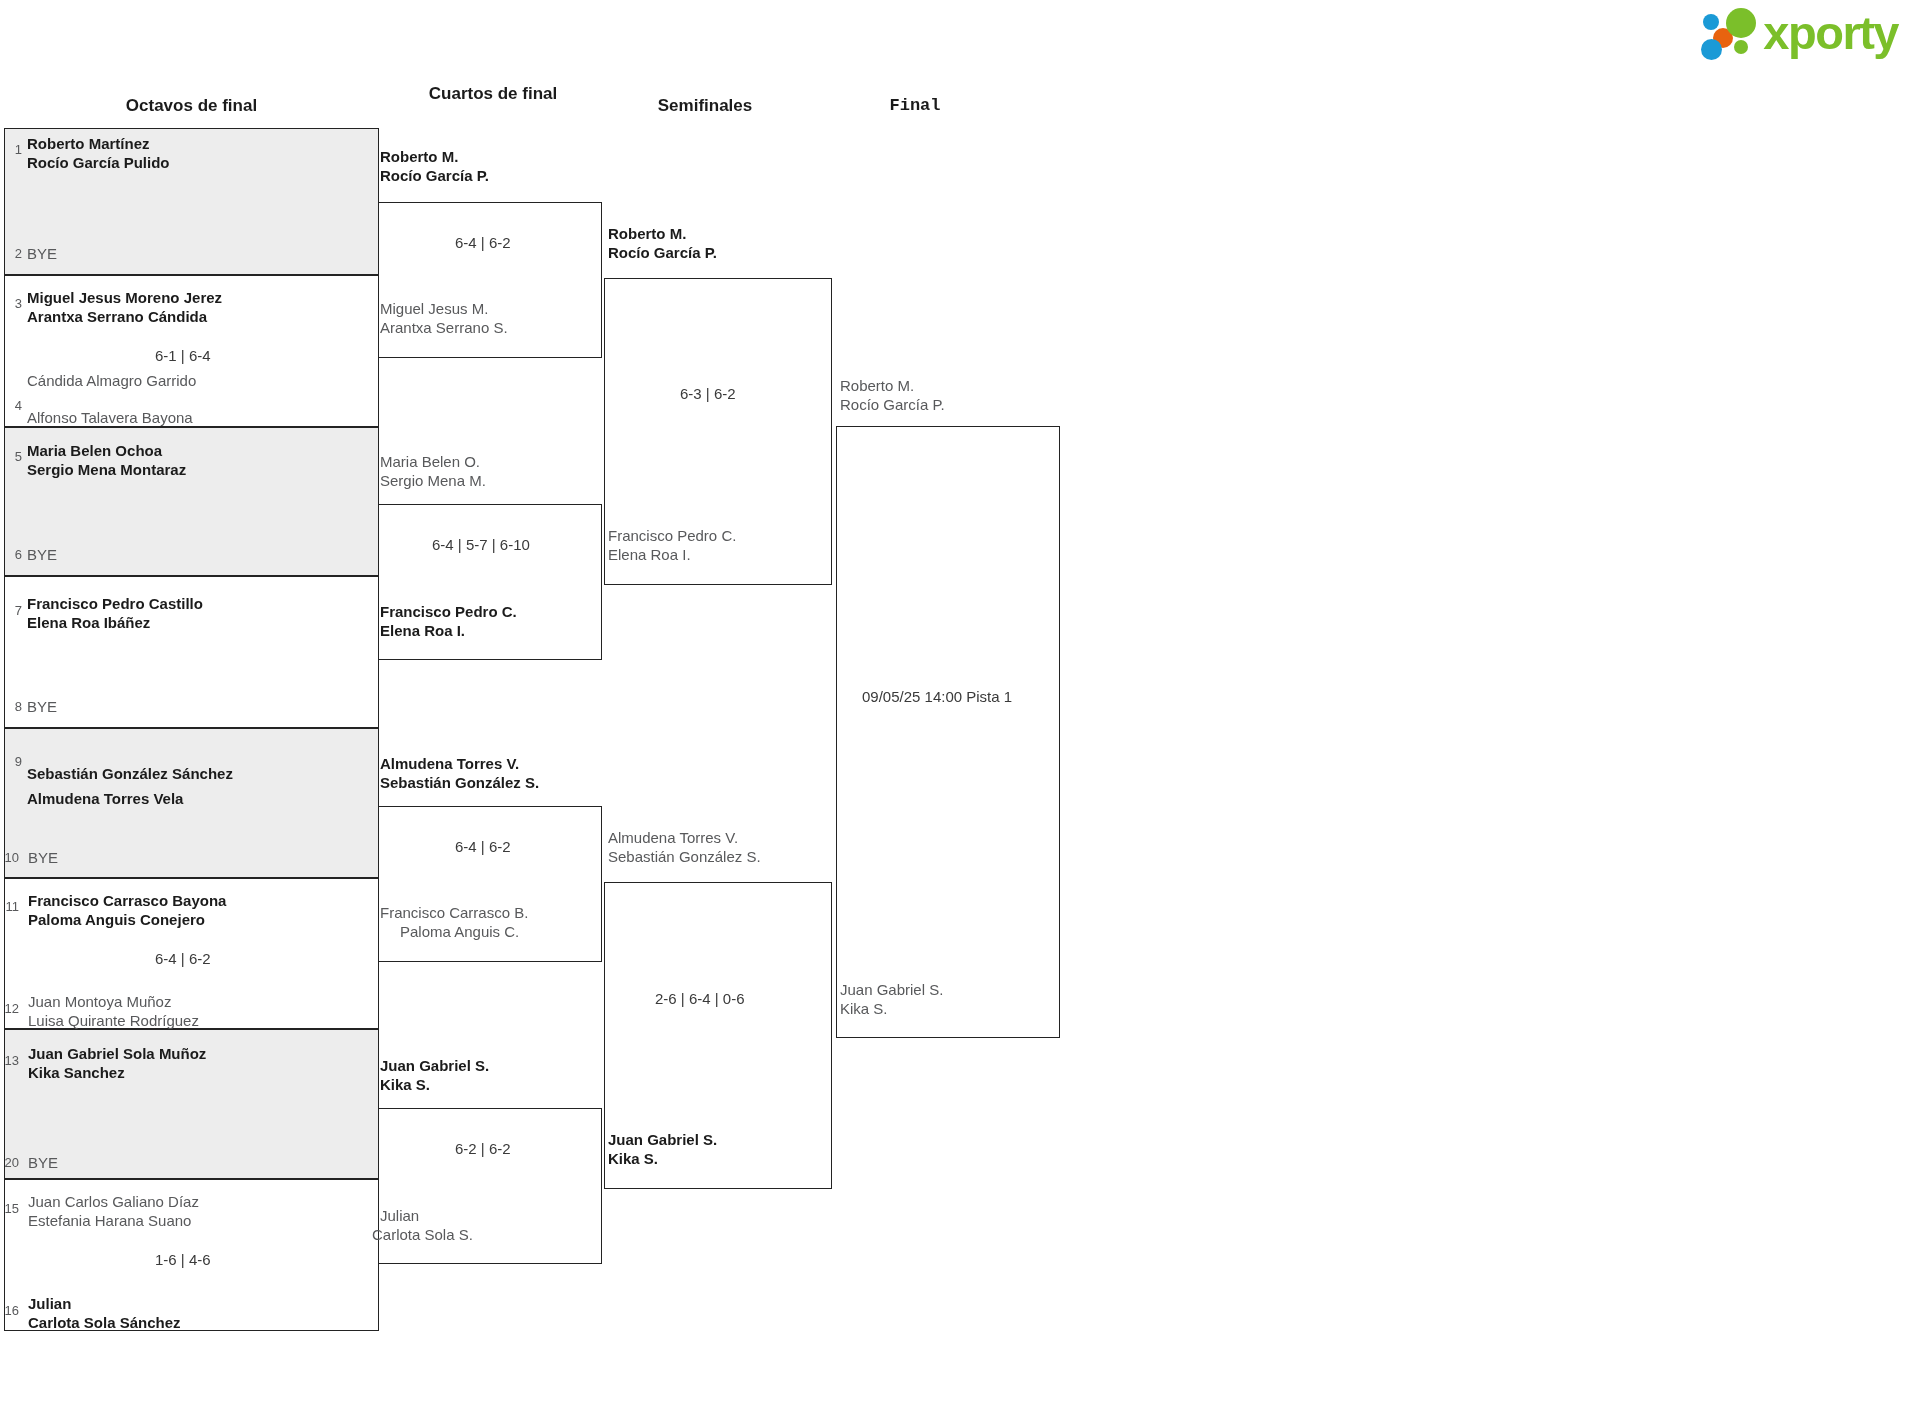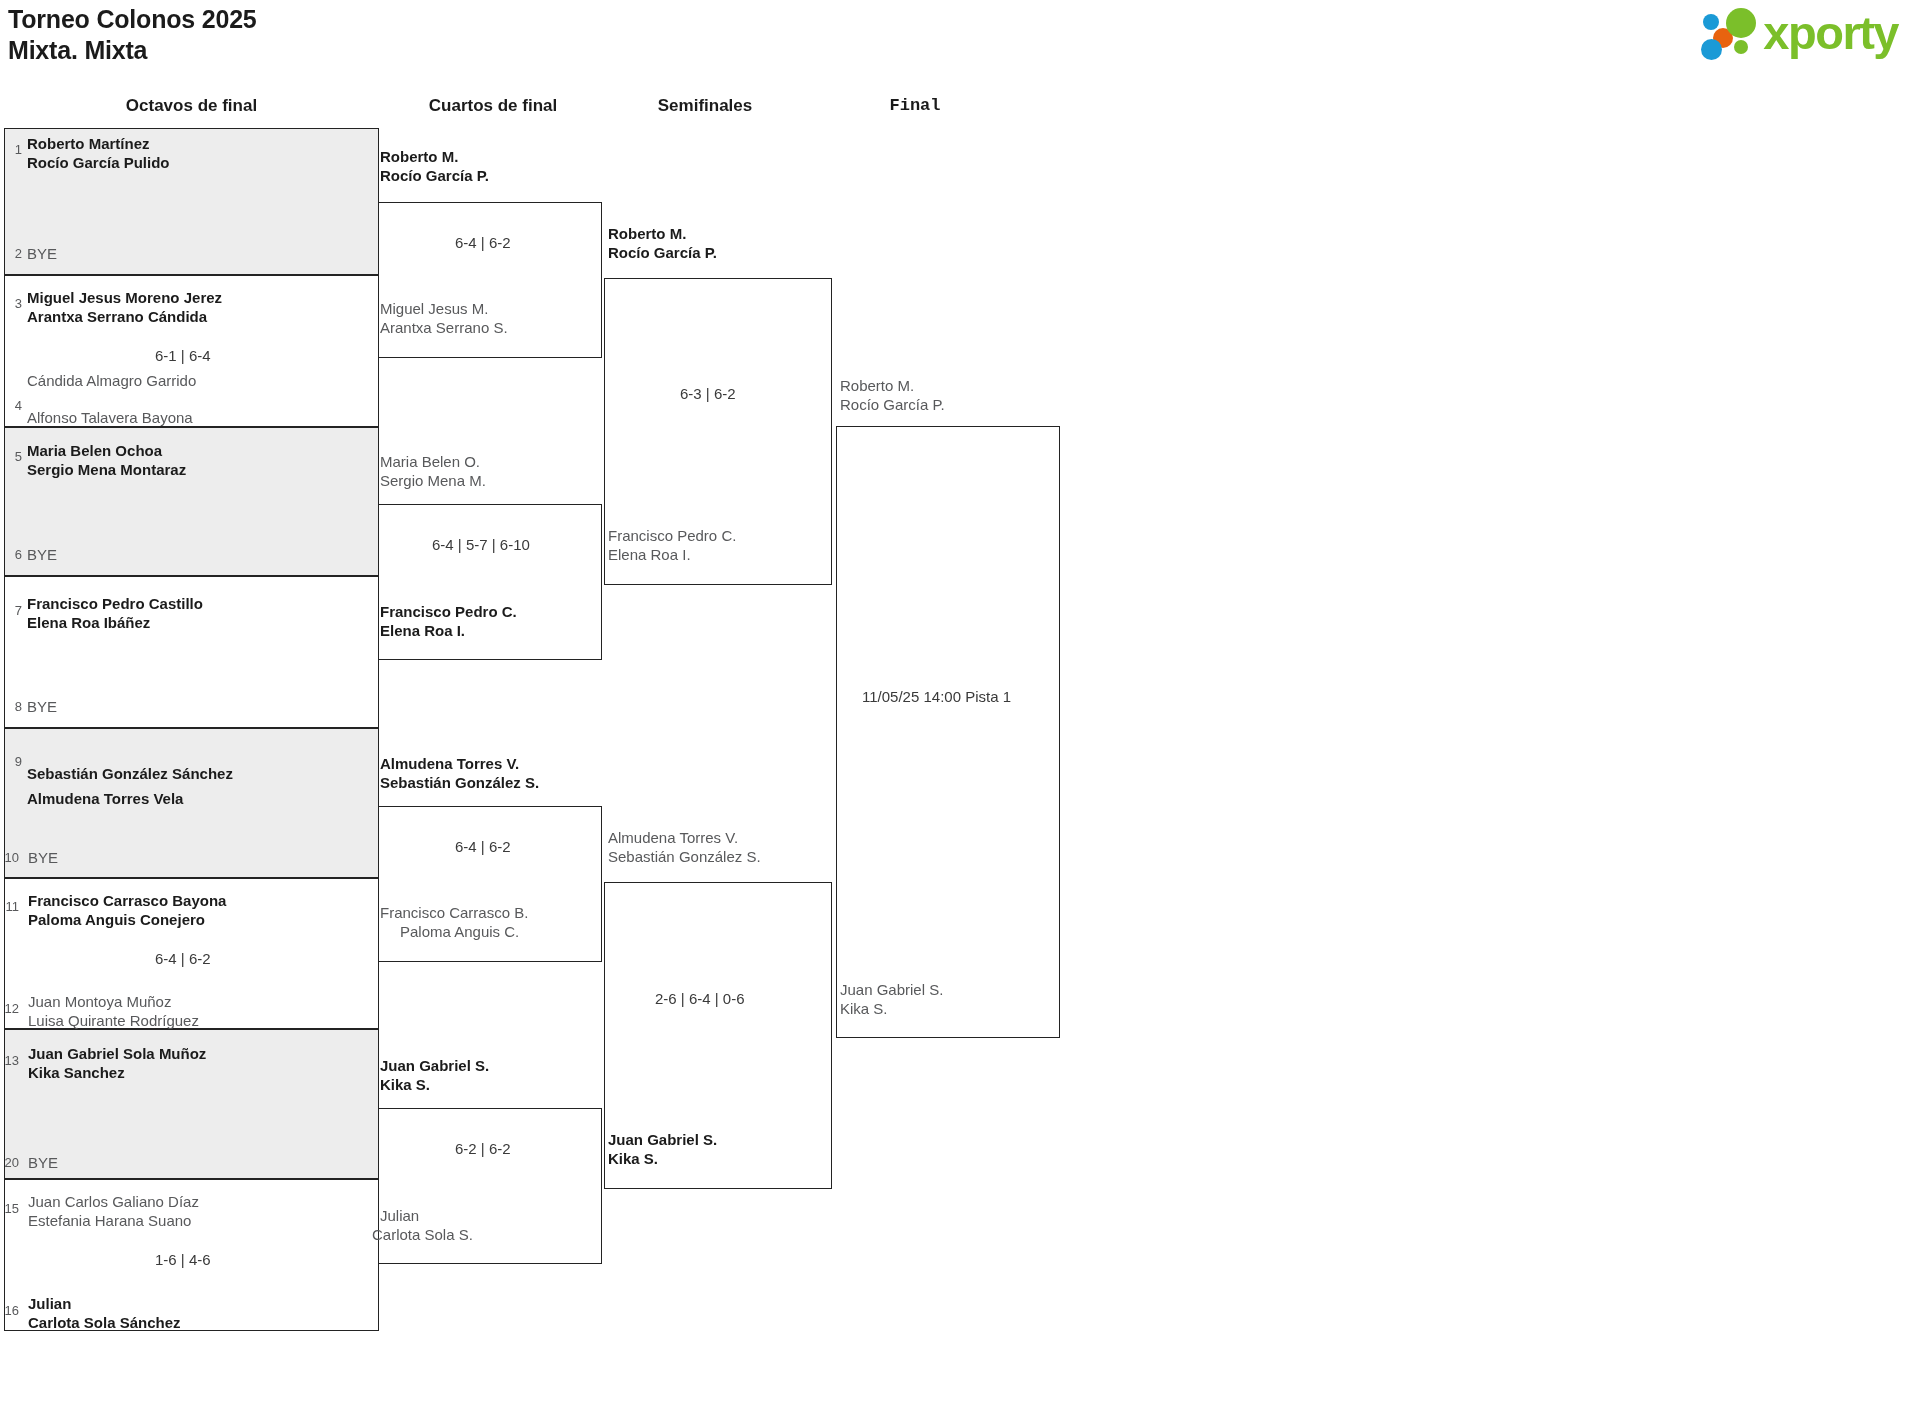--- a/index.html
+++ b/index.html
@@ -46,38 +46,34 @@
   .r16-rail { position: absolute; left: 4px; width: 375px; border-left: 1.5px solid #232323; border-right: 1.5px solid #232323; }
 
   
   .bracket-box { position: absolute; border: 1.5px solid #232323; }
 </style>
 </head>
 <body>
 
 <div class="page">
 
-  <div class="title-block">
-    <div class="title-line1">Torneo Colonos 2025</div>
-    <div class="title-line2">Mixta. Mixta</div>
-  </div>
 
   <div class="logo">
     <span class="logo-dots">
       <i class="d-blue-top"></i>
         <i class="d-orange"></i>
         <i class="d-blue-bot"></i>
       <i class="d-green-big"></i>
         <i class="d-green-sm"></i>
     </span>
     <span class="logo-text">xporty</span>
   </div>
 
   <div class="round-head" style="left:4px;  top:96px; width:375px;">Octavos de final</div>
-  <div class="round-head" style="left:378px; top:96px; width:230px;">Cuartos de final</div>
+  <div class="round-head" style="left:378px; top:84px; width:230px;">Cuartos de final</div>
   <div class="round-head" style="left:605px; top:96px; width:200px;">Semifinales</div>
   <div class="round-head" style="left:845px; top:96px; width:140px;font-family:Liberation Mono, monospace;">Final</div>
 
   <div class="r16box shade" style="top:128px; height:147px;"></div>
   <div class="r16-rail" style="top:128px; height:147px;"></div>
   <div class="seed" style="left:2px;  top:142px;">1</div>
   <div class="names win" style="left:27px; top:134px;">Roberto Martínez</div>
   <div class="names win" style="left:27px; top:153px;">Rocío García Pulido</div>
   <div class="seed" style="left:2px;  top:246px;">2</div>
   <div class="bye" style="left:27px; top:245px;">BYE</div>
@@ -183,17 +179,17 @@
   <div class="bracket-box" style="left:604px; top:882px; width:228px; height:307px;"></div>
   <div class="names lose" style="left:608px; top:828px;">Almudena Torres V.</div>
   <div class="names lose" style="left:608px; top:847px;">Sebastián González S.</div>
   <div class="score" style="left:655px; top:990px;">2-6 | 6-4 | 0-6</div>
   <div class="names win" style="left:608px; top:1130px;">Juan Gabriel S.</div>
   <div class="names win" style="left:608px; top:1149px;">Kika S.</div>
 
   <div class="bracket-box" style="left:836px; top:426px; width:224px; height:612px;"></div>
   <div class="names lose" style="left:840px; top:376px;">Roberto M.</div>
   <div class="names lose" style="left:840px; top:395px;">Rocío García P.</div>
-  <div class="score" style="left:862px; top:688px;">11/05/25 14:00 Pista 1</div>
+  <div class="score" style="left:862px; top:688px;">09/05/25 14:00 Pista 1</div>
   <div class="names lose" style="left:840px; top:980px;">Juan Gabriel S.</div>
   <div class="names lose" style="left:840px; top:999px;">Kika S.</div>
 
 </div>
 
 </body></html>

